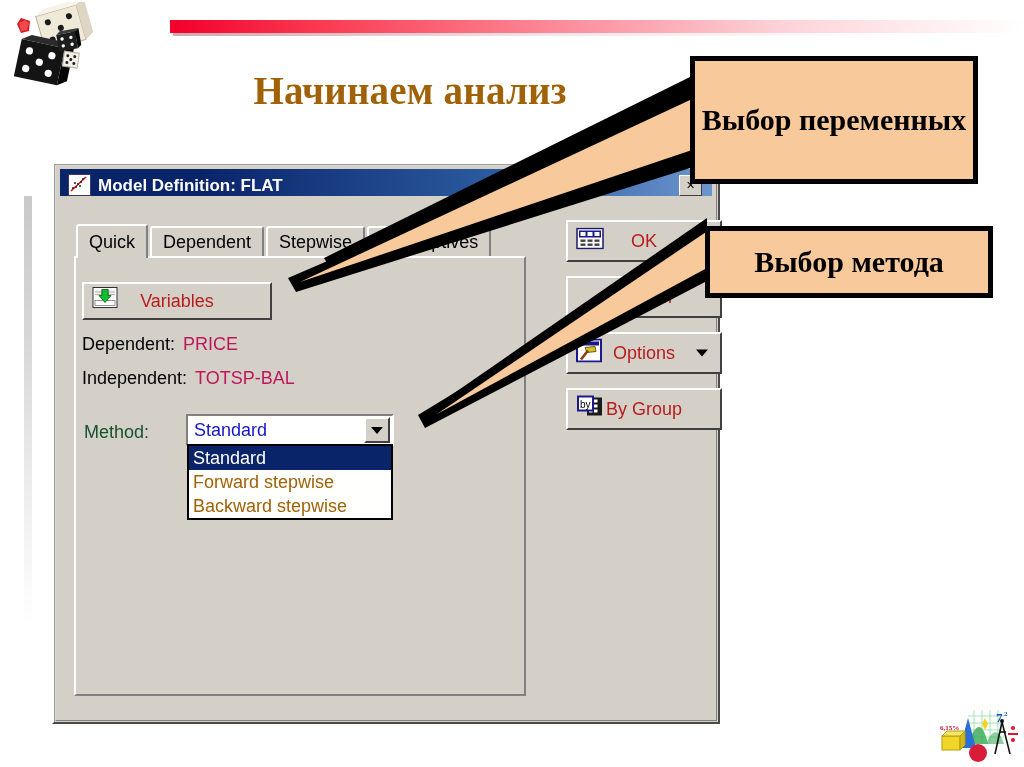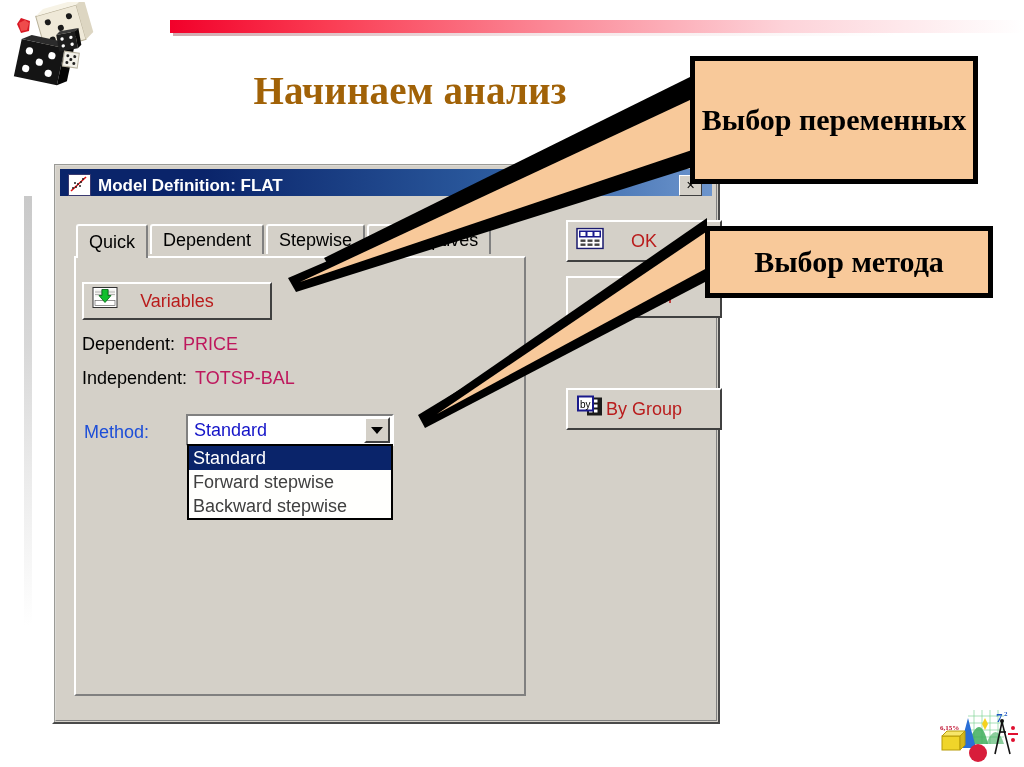--- a/index.html
+++ b/index.html
@@ -139,20 +139,21 @@
     justify-content: center;
     font-family: "Liberation Sans", sans-serif;
   }
 
   
   .tabstrip {
     position: absolute;
     left: 22px;
     top: 60px;
     display: flex;
+    align-items: flex-end;
     height: 32px;
   }
   .tab {
     height: 30px;
     padding: 0 11px;
     background: #d4d0c8;
     border-top: 2px solid #ffffff;
     border-left: 2px solid #ffffff;
     border-right: 2px solid #808080;
     box-sizing: border-box;
@@ -221,21 +222,21 @@
     white-space: nowrap;
   }
   .field-val { color: #be185d; margin-left: 8px; }
 
   .method-label {
     position: absolute;
     left: 30px;
     top: 258px;
     font-family: "Liberation Sans", sans-serif;
     font-size: 18px;
-    color: #1d4ed8;
+    color: #14532d;
   }
   .combo {
     position: absolute;
     left: 132px;
     top: 250px;
     width: 208px;
     height: 32px;
     background: #ffffff;
     border-top: 2px solid #808080;
     border-left: 2px solid #808080;
@@ -281,21 +282,21 @@
     width: 206px;
     background: #fffffd;
     border: 2px solid #000000;
     box-sizing: border-box;
     padding: 0;
     z-index: 6;
   }
   .dropitem {
     font-family: "Liberation Sans", sans-serif;
     font-size: 18px;
-    color: #404040;
+    color: #a16207;
     padding: 0 4px;
     height: 24px;
     line-height: 24px;
     white-space: nowrap;
   }
   .dropitem.sel {
     background: #0a246a;
     color: #ffffff;
   }
 
@@ -501,20 +502,32 @@
         <rect x="18.5" y="16" width="5" height="2.4" fill="#444"></rect>
       </svg>
     </span>
     <span class="lbl">OK</span>
   </div>
 
   <div class="winbtn rightbtn" style="top:112px;">
     <span class="lbl">Cancel</span>
   </div>
 
+  <div class="winbtn rightbtn" style="top:168px;">
+    <span class="bicon">
+      <svg width="26" height="24" viewBox="0 0 26 24">
+        <rect x="1" y="1" width="24" height="22" fill="#ffffff" stroke="#1a1a8c" stroke-width="2"></rect>
+        <rect x="3" y="3" width="20" height="4" fill="#1a1a8c"></rect>
+        <polygon points="9,9 19,8 20,13 11,14" fill="#d6c22a" stroke="#6d5f06" stroke-width="1"></polygon>
+        <line x1="12" y1="12" x2="5" y2="21" stroke="#8d3b12" stroke-width="2.6"></line>
+      </svg>
+    </span>
+    <span class="lbl">Options</span>
+    <span style="position:absolute;right:12px;top:50%;transform:translateY(-50%);width:0;height:0;border-left:6px solid transparent;border-right:6px solid transparent;border-top:7px solid #000;"></span>
+  </div>
 
   <div class="winbtn rightbtn" style="top:224px;">
     <span class="bicon">
       <svg width="28" height="24" viewBox="0 0 28 24">
         <rect x="11" y="3" width="15" height="18" fill="#1a1a1a"></rect>
         <g fill="#ffffff">
           <rect x="13" y="5" width="3.5" height="3"></rect>
             <rect x="18" y="5" width="3.5" height="3"></rect>
           <rect x="13" y="10" width="3.5" height="3"></rect>
             <rect x="18" y="10" width="3.5" height="3"></rect>

